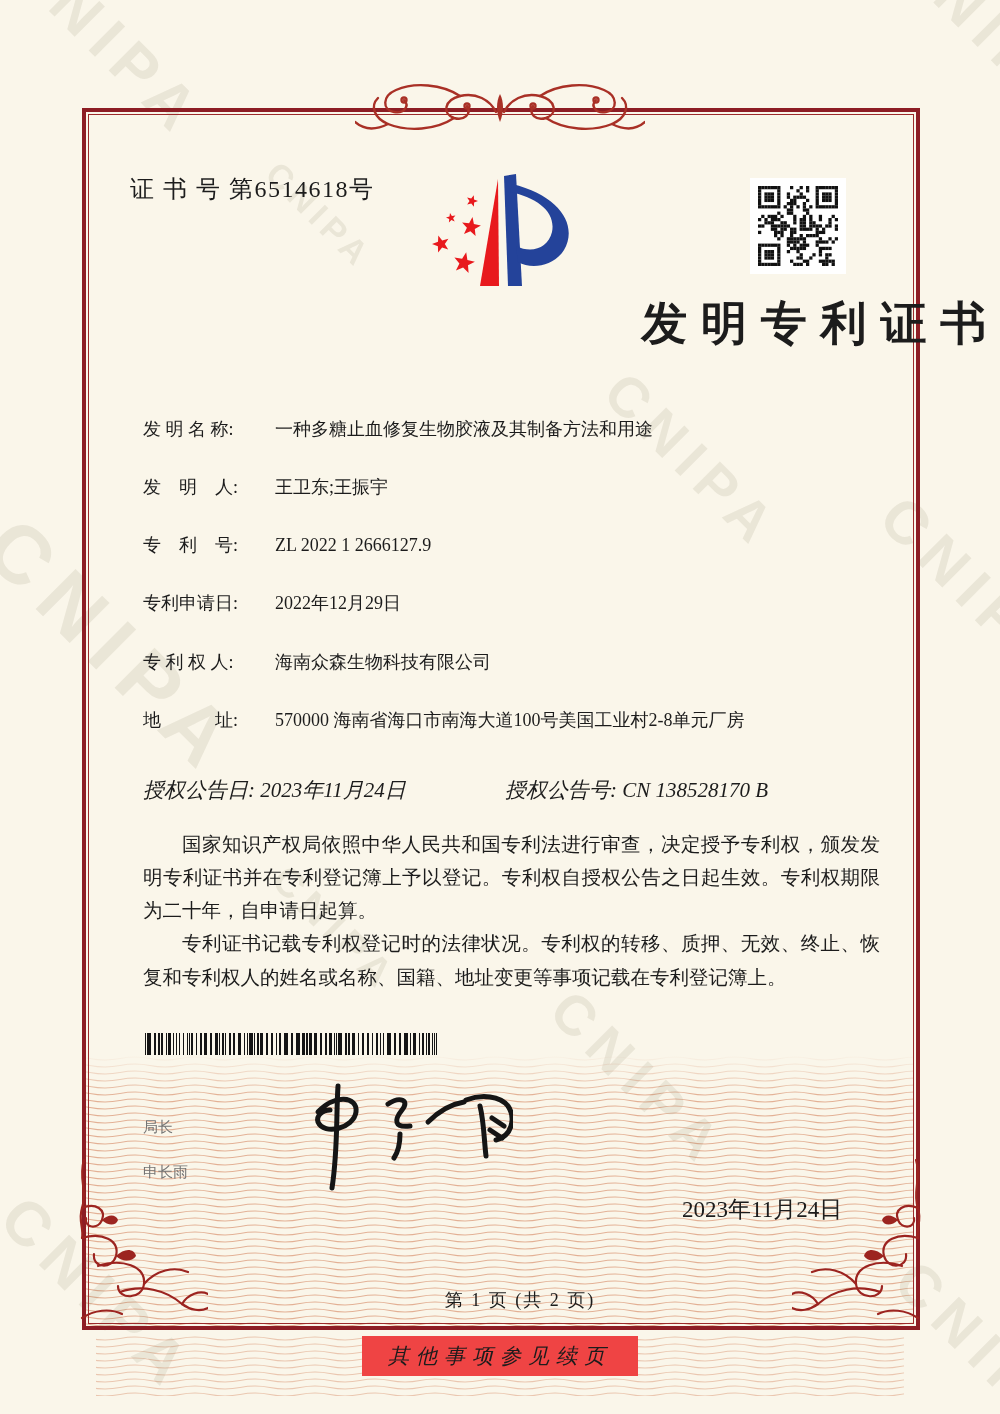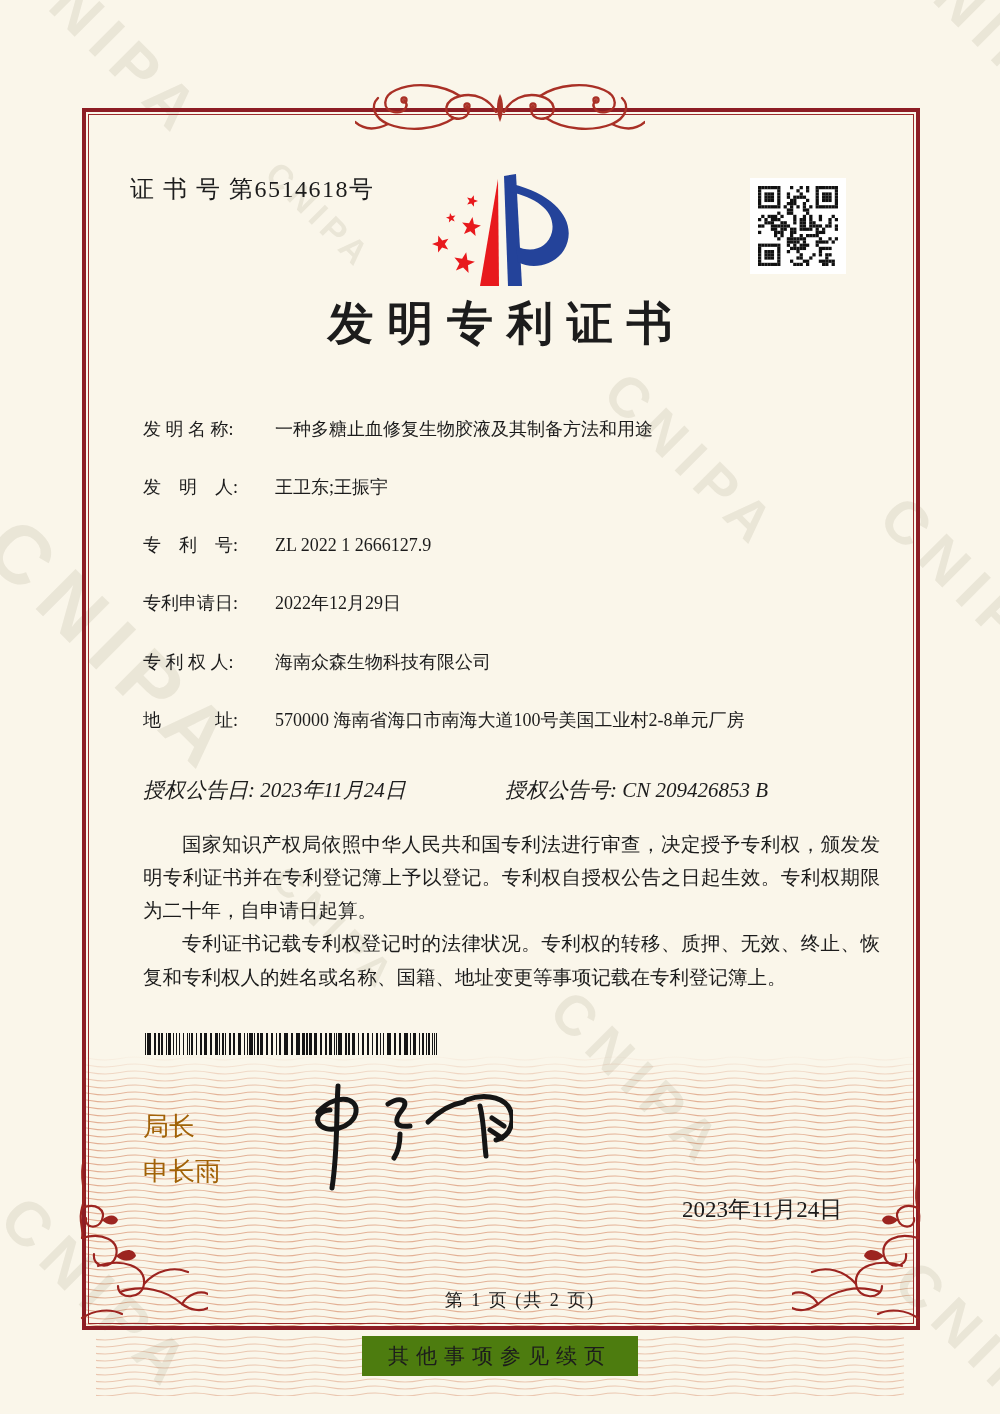--- a/index.html
+++ b/index.html
@@ -26,40 +26,40 @@
   .frame::after{content:"";position:absolute;inset:2px;border:1.5px solid #9c2b2b;}
   .orn-top{position:absolute;left:355px;top:82px;width:290px;height:58px;z-index:3;}
   .orn-corner{position:absolute;width:150px;height:195px;z-index:3;}
   .orn-bl{left:58px;top:1158px;}
   .orn-br{left:792px;top:1158px;transform:scaleX(-1);}
   
   .cert-no{position:absolute;left:130px;top:173px;font-size:24px;letter-spacing:1.5px;z-index:4;}
   .logo{position:absolute;left:424px;top:164px;width:172px;height:130px;z-index:4;}
   .qr-box{position:absolute;left:750px;top:178px;width:96px;height:96px;background:#fff;
           display:flex;align-items:center;justify-content:center;z-index:4;}
-  .title{position:absolute;left:0;top:293px;width:100%;text-align:center;font-size:46px;
+  .title{position:absolute;left:0;top:293px;width:100%;text-align:right;font-size:46px;
          font-weight:bold;letter-spacing:0.30em;text-indent:0.30em;z-index:4;}
   .frow{position:absolute;left:143px;font-size:18px;line-height:1.32;z-index:4;white-space:nowrap;}
   .flabel{display:inline-block;min-width:132px;vertical-align:top;}
   .fvalue{display:inline-block;width:606px;vertical-align:top;white-space:normal;}
   .r0{top:418px;} .r1{top:476px;} .r2{top:534px;} .r3{top:592px;} .r4{top:651px;} .r5{top:709px;}
   .grow{position:absolute;left:143px;top:776px;font-size:21px;z-index:4;white-space:nowrap;font-style:italic;}
   .grant2{position:absolute;left:362px;top:0;}
   .legal{position:absolute;left:143px;top:828px;width:737px;font-size:19.5px;line-height:1.7;
          text-align:justify;z-index:4;}
   .legal p{margin:0;text-indent:2em;}
   .barcode{position:absolute;left:145px;top:1033px;z-index:4;}
   .sig-labels{position:absolute;left:143px;top:1104px;font-family:"Liberation Sans",sans-serif;
-              font-size:26px;line-height:45px;color:#a16207;z-index:4;}
+              font-size:15px;line-height:45px;color:#737373;z-index:4;}
   .signature{position:absolute;left:288px;top:1078px;width:225px;height:115px;z-index:4;}
   .issue-date{position:absolute;left:682px;top:1194px;font-size:23px;z-index:4;}
   .pagenum{position:absolute;left:0;top:1288px;width:100%;text-align:center;font-size:18px;
            letter-spacing:2px;z-index:4;padding-left:20px;}
   .footer-note{position:absolute;left:50%;top:1336px;transform:translateX(-50%);
-               background:#4d7c0f;padding:6px 26px;font-size:21px;letter-spacing:7px;z-index:4;}
+               background:#ef4444;padding:6px 26px;font-size:21px;letter-spacing:7px;z-index:4;font-style:italic;}
 </style>
 </head>
 <body>
 
 <div class="page">
 
   <span class="wm wm1">CNIPA</span>
   <span class="wm wm2">CNIPA</span>
   <span class="wm wm3">CNIPA</span>
   <span class="wm wm4">CNIPA</span>
@@ -446,21 +446,21 @@
   </div>
   <div class="frow r5">
     <span class="flabel">地　　　址:</span><span class="fvalue">570000 海南省海口市南海大道100号美国工业村2-8单元厂房</span>
   </div>
 
   <div class="grow">
     <span>授权公告日:</span>
     <span>2023年11月24日</span>
     <span class="grant2">
       <span>授权公告号:</span>
-      <span>CN 209426853 B</span>
+      <span>CN 138528170 B</span>
     </span>
   </div>
 
   <div class="legal">
     <p>国家知识产权局依照中华人民共和国专利法进行审查，决定授予专利权，颁发发明专利证书并在专利登记簿上予以登记。专利权自授权公告之日起生效。专利权期限为二十年，自申请日起算。</p>
     <p>专利证书记载专利权登记时的法律状况。专利权的转移、质押、无效、终止、恢复和专利权人的姓名或名称、国籍、地址变更等事项记载在专利登记簿上。</p>
   </div>
 
   <svg class="barcode" id="barcode" width="296" height="22" viewBox="0 0 296 22">
       <rect x="0" y="0" width="1" height="22" fill="#141414"></rect>

